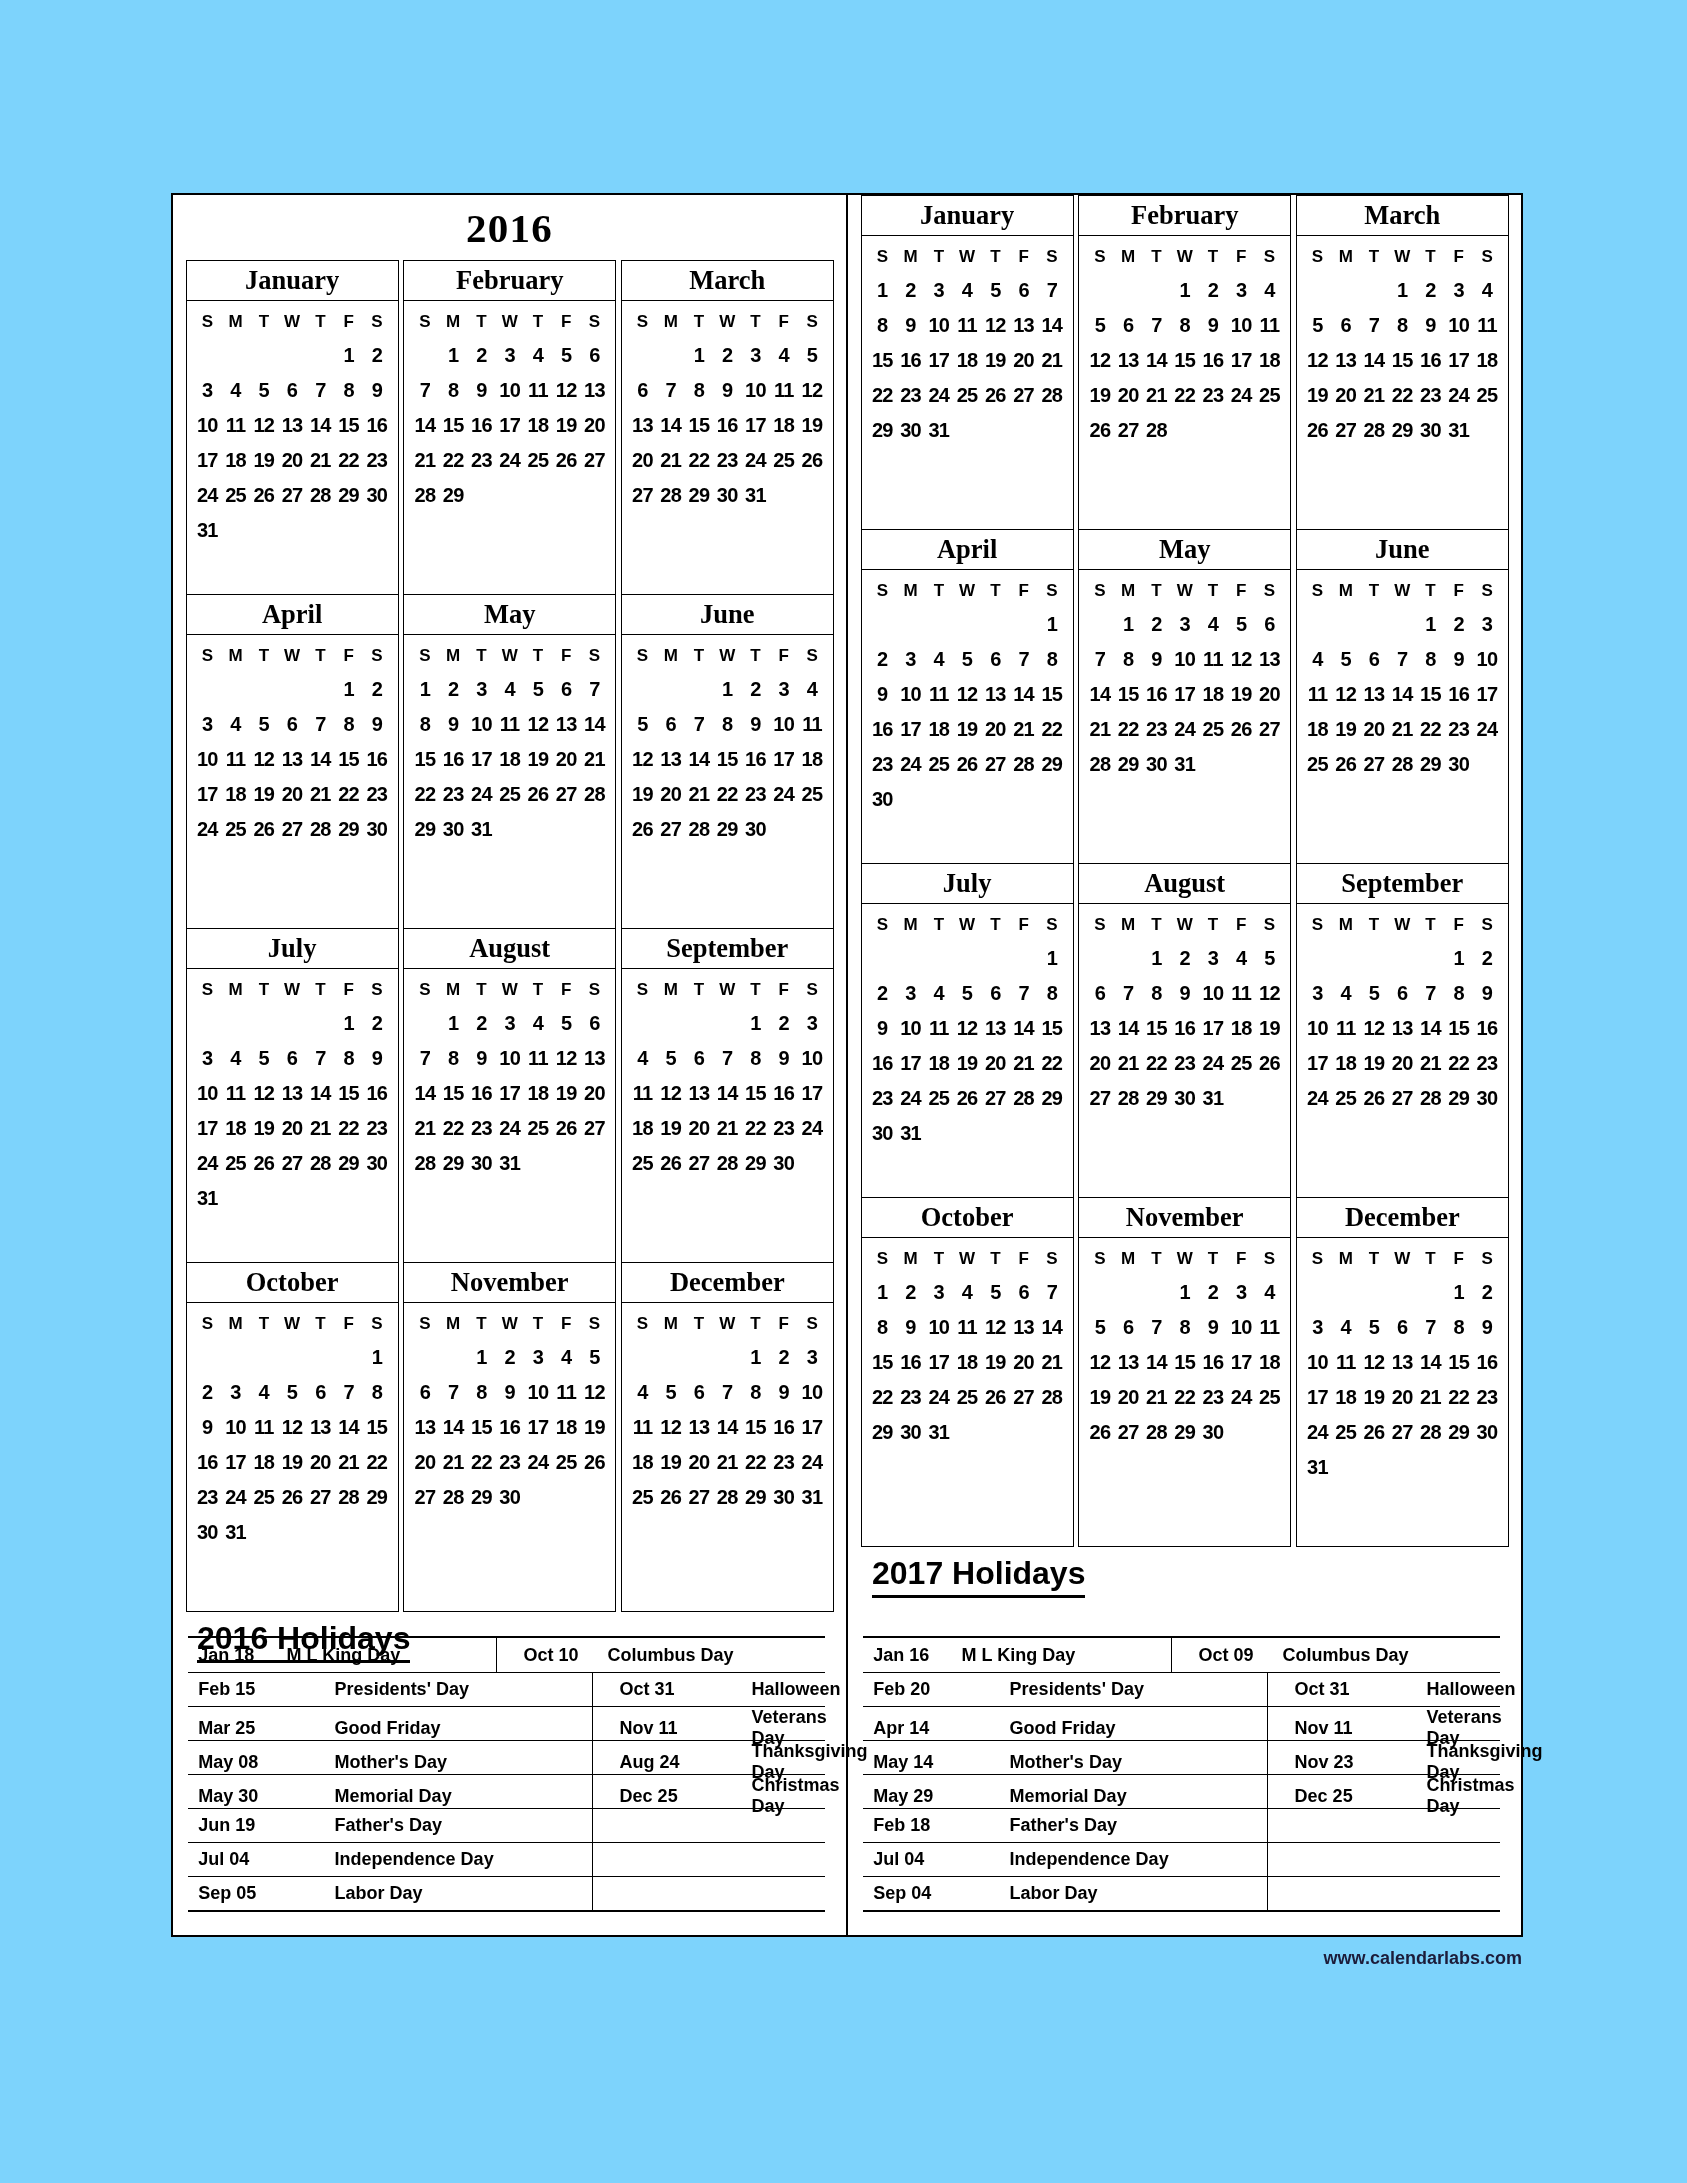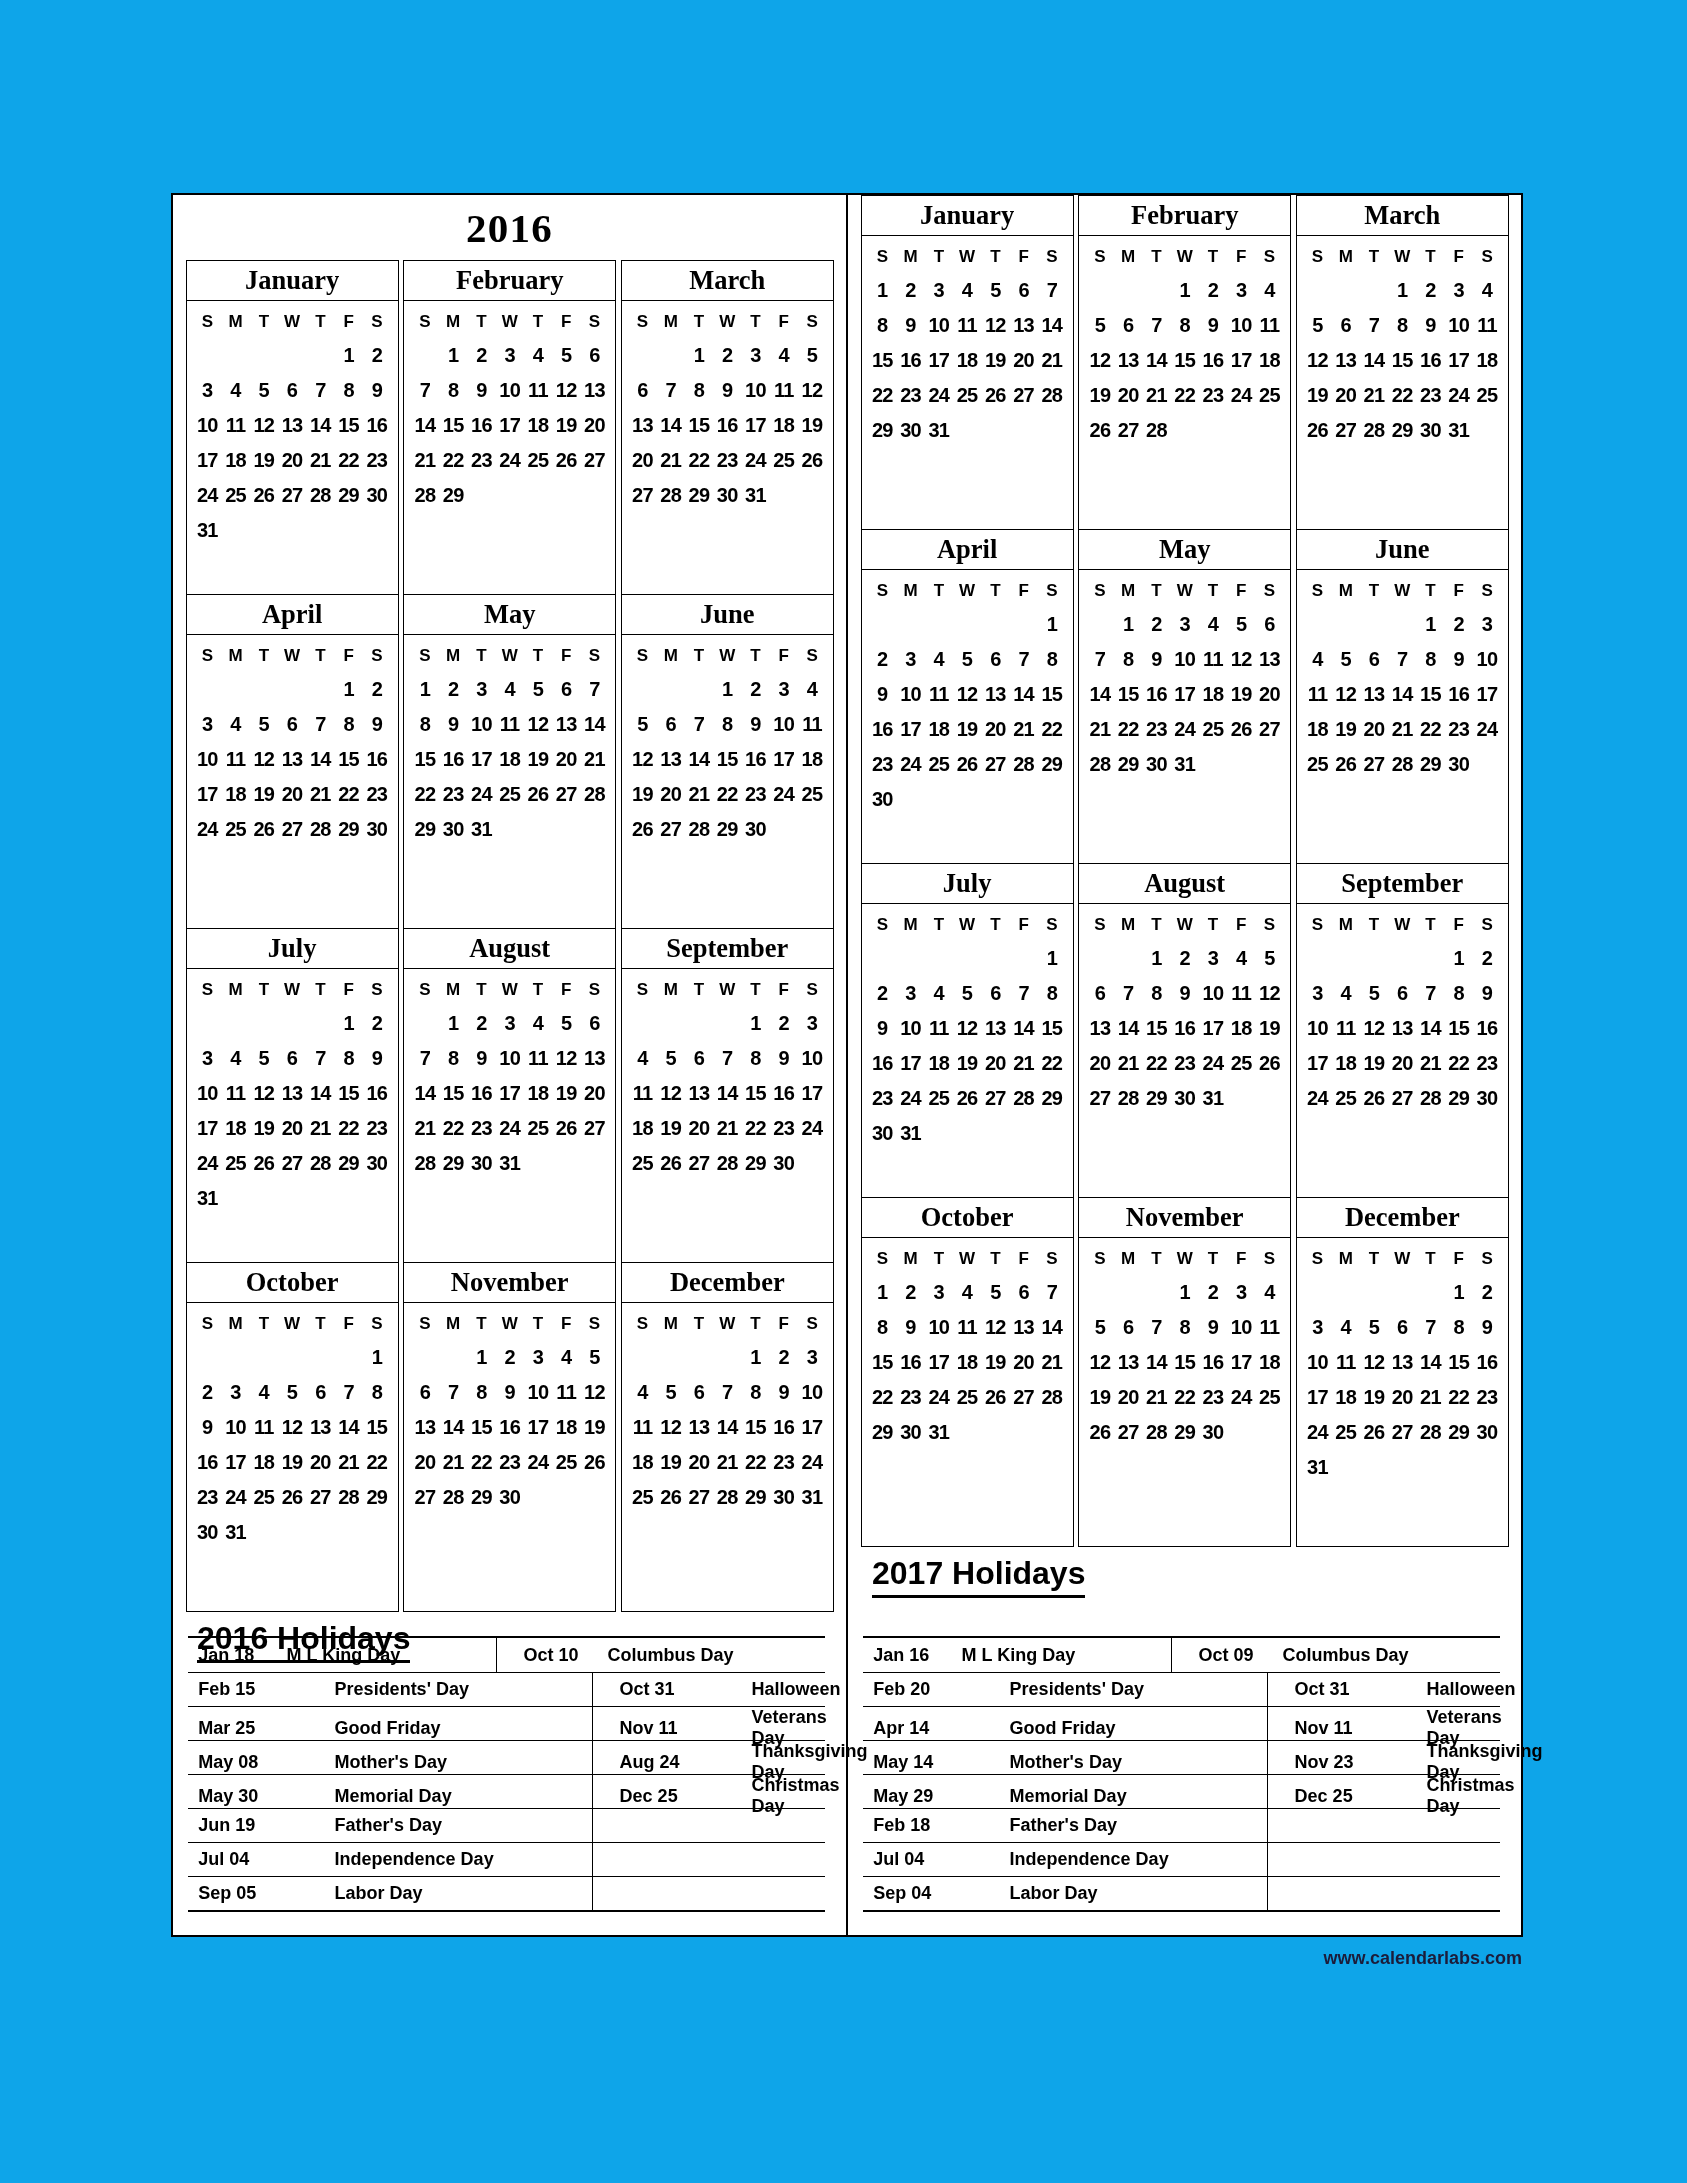--- a/index.html
+++ b/index.html
@@ -1,21 +1,21 @@
 <!DOCTYPE html>
 <html style="font-size:10.6px"><head>
 <meta charset="utf-8">
 <style>
   * { margin:0; padding:0; box-sizing:border-box; }
   html,body { background:#ffffff; }
   body {
     width:1687px; height:2183px; position:relative;
     font-family:"Liberation Sans", sans-serif; color:#000;
   }
-  .page { position:absolute; inset:0; background:#0ea5e9; }
+  .page { position:absolute; inset:0; background:#7dd3fc; }
 
   
   .years-frame {
     position:absolute; left:171px; top:193px; width:1352px; height:1744px;
     border:2.6px solid #000; display:flex; background:#fff;
   }
   .year-half { flex:1 1 0; position:relative; }
   .year-half + .year-half { border-left:2px solid #000; }
 
   .year-title {

